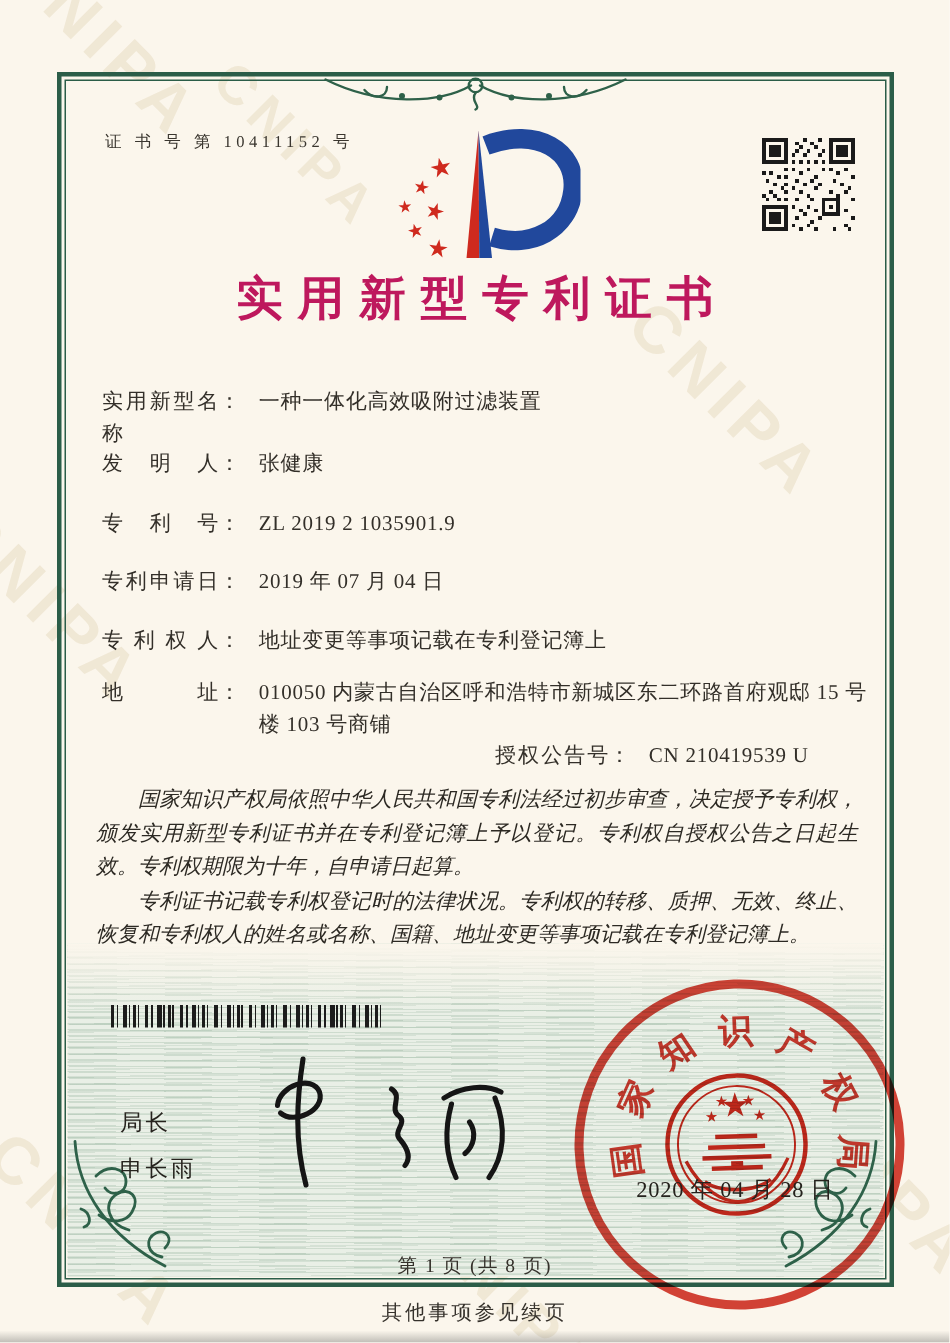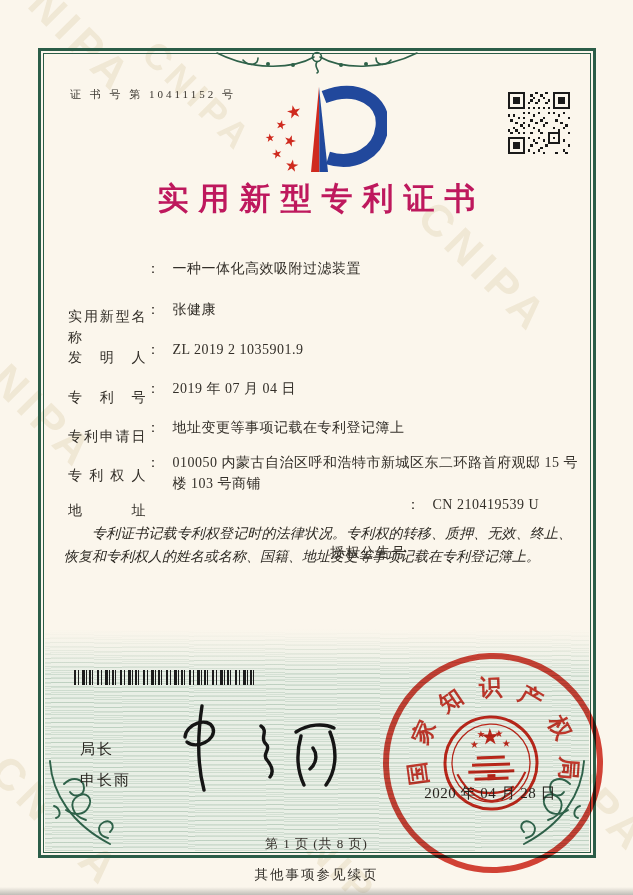--- a/index.html
+++ b/index.html
@@ -47,21 +47,21 @@
   .qr   { position:absolute; left:508px; top:92px; width:62px; height:62px; z-index:3; }
   .title {
     position:absolute; left:0; right:0; top:178px; text-align:center;
     font-size:31px; font-weight:700; letter-spacing:10px; padding-left:10px;
     color:#be185d; z-index:3;
   }
   
   .frow { position:absolute; left:68px; font-size:14px; line-height:21px;
           color:#332f29; letter-spacing:0.5px; z-index:3; }
   .flabel { display:inline-block; width:78px; text-align:justify; text-align-last:justify;
-            vertical-align:top;margin-top:48px; }
+            vertical-align:top; }
   .fcolon { display:inline-block; vertical-align:top; }
   .fvalue { display:inline-block; vertical-align:top; margin-left:12px; max-width:414px; }
   .g2 { position:absolute; left:262px; top:0; white-space:nowrap; }
   .g2 .flabel { width:76px; }
   
   .paras {
     position:absolute; left:64px; top:523px; width:508px; z-index:3;
     font-size:14px; line-height:22.6px; font-style:italic;
     text-align:justify; color:#2c2923;
   }
@@ -295,20 +295,21 @@
 <div class="frow" style="top:452px;">
   <span class="flabel">地址</span><span class="fcolon">：</span><span class="fvalue">010050 内蒙古自治区呼和浩特市新城区东二环路首府观邸 15 号楼 103 号商铺</span>
 </div>
 <div class="frow" style="top:494px;">
   <span class="g2">
     <span class="flabel">授权公告号</span><span class="fcolon">：</span><span class="fvalue">CN 210419539 U</span>
   </span>
 </div>
 
 <div class="paras">
+  <p>国家知识产权局依照中华人民共和国专利法经过初步审查，决定授予专利权，颁发实用新型专利证书并在专利登记簿上予以登记。专利权自授权公告之日起生效。专利权期限为十年，自申请日起算。</p>
   <p>专利证书记载专利权登记时的法律状况。专利权的转移、质押、无效、终止、恢复和专利权人的姓名或名称、国籍、地址变更等事项记载在专利登记簿上。</p>
 </div>
 
 <div class="barcode"></div>
 
 <div class="officer">
   <div>局长</div>
   <div>申长雨</div>
 </div>
 

